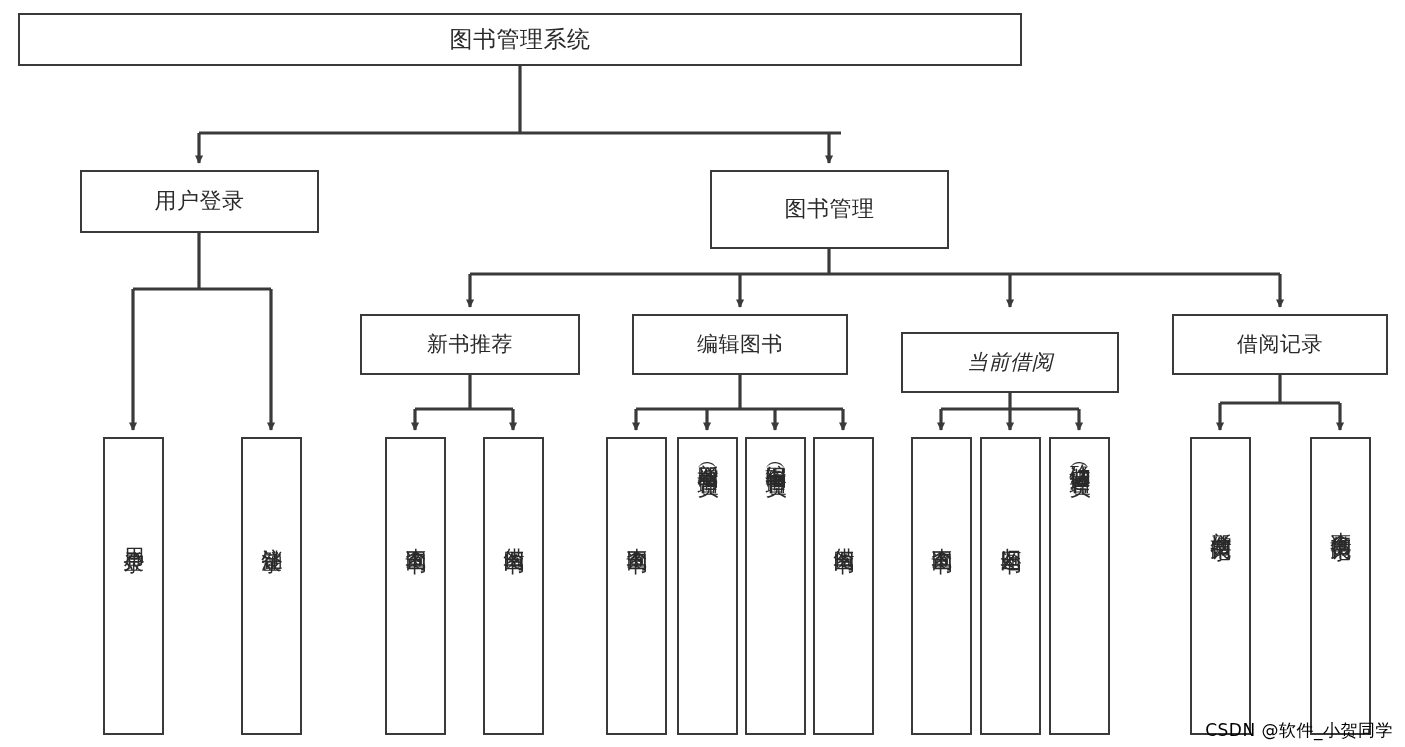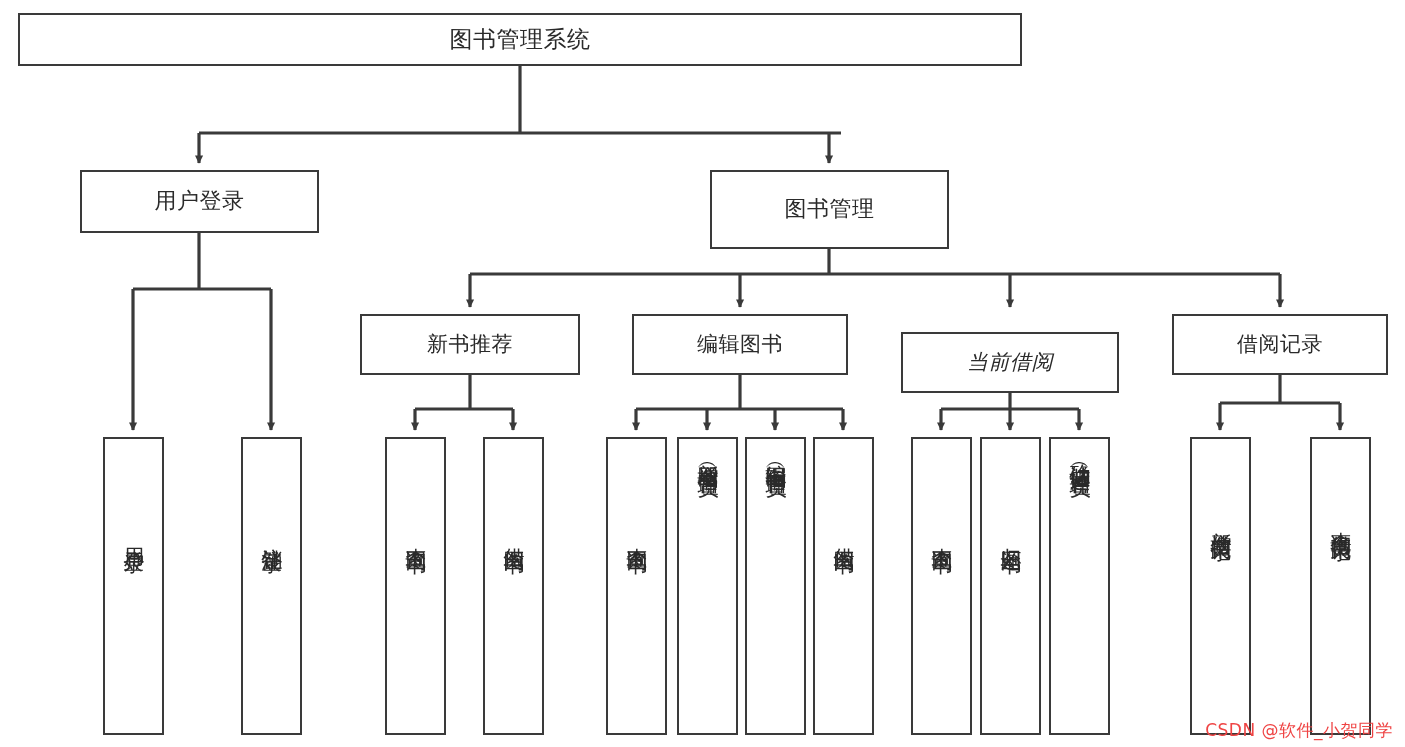--- a/index.html
+++ b/index.html
@@ -66,21 +66,21 @@
     margin-top: 4px;
   }
   .node-leaf.leaf-low .label {
     margin-top: 88px;
   }
   #watermark {
     position: absolute;
     right: 12px;
     bottom: 5px;
     font-size: 17px;
-    color: #ef4444;
+    color: #000000;
     z-index: 5;
     white-space: pre;
     letter-spacing: 0.5px;
   }
 </style>
 </head>
 <body>
 
 <div id="diagram-canvas">
 

